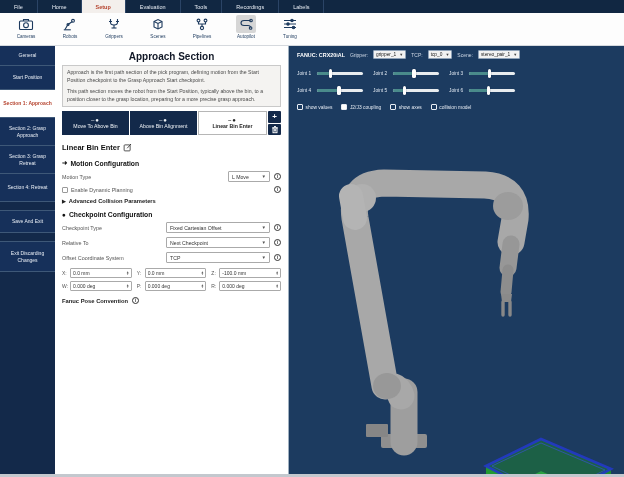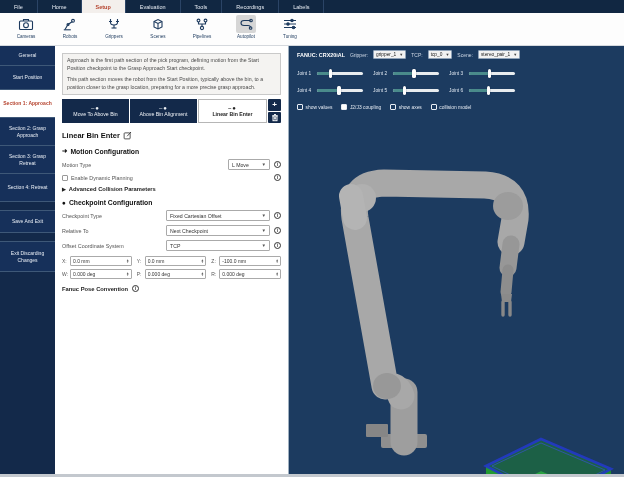--- a/index.html
+++ b/index.html
@@ -213,20 +213,21 @@
   <div class="sideitem" style="height:28px">Section 2: Grasp Approach</div>
   <div class="sideitem" style="height:28px">Section 3: Grasp Retreat</div>
   <div class="sideitem" style="height:28px">Section 4: Retreat</div>
   <div class="sidegap"></div>
   <div class="sideitem" style="height:22px">Save And Exit</div>
   <div class="sidegap"></div>
   <div class="sideitem" style="height:30px">Exit Discarding Changes</div>
 </div>
 
 <div class="main">
+  <div class="ptitle">Approach Section</div>
 
   <div class="descbox">
     <p>Approach is the first path section of the pick program, defining motion from the Start Position checkpoint to the Grasp Approach Start checkpoint.</p>
     <p>This path section moves the robot from the Start Position, typically above the bin, to a position closer to the grasp location, preparing for a more precise grasp approach.</p>
   </div>
 
   <div class="tabsrow">
     <div class="ptab">
       <span class="tabico">–●</span>
       <span>Move To Above Bin</span>

